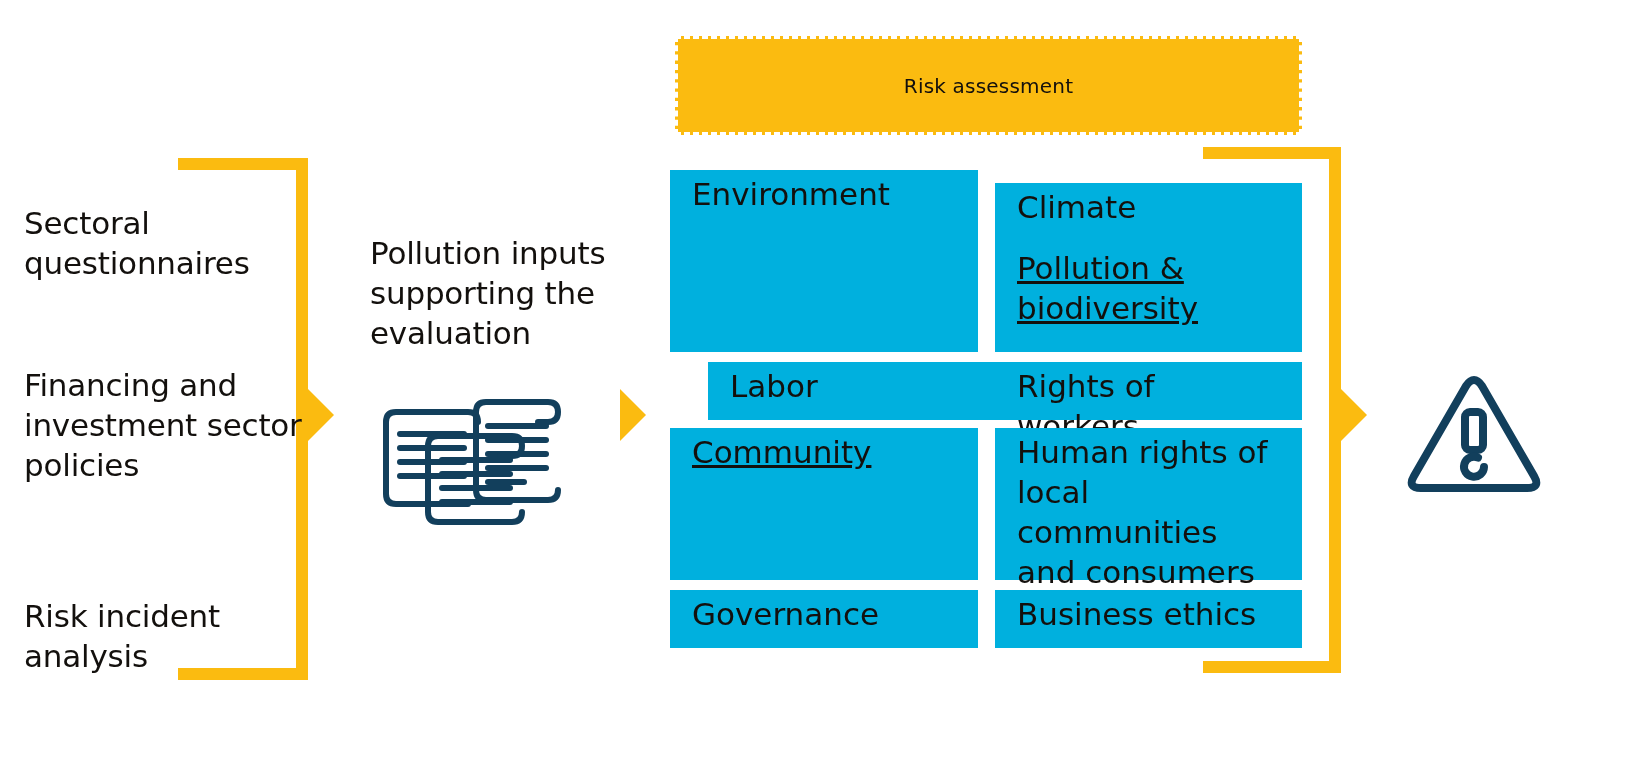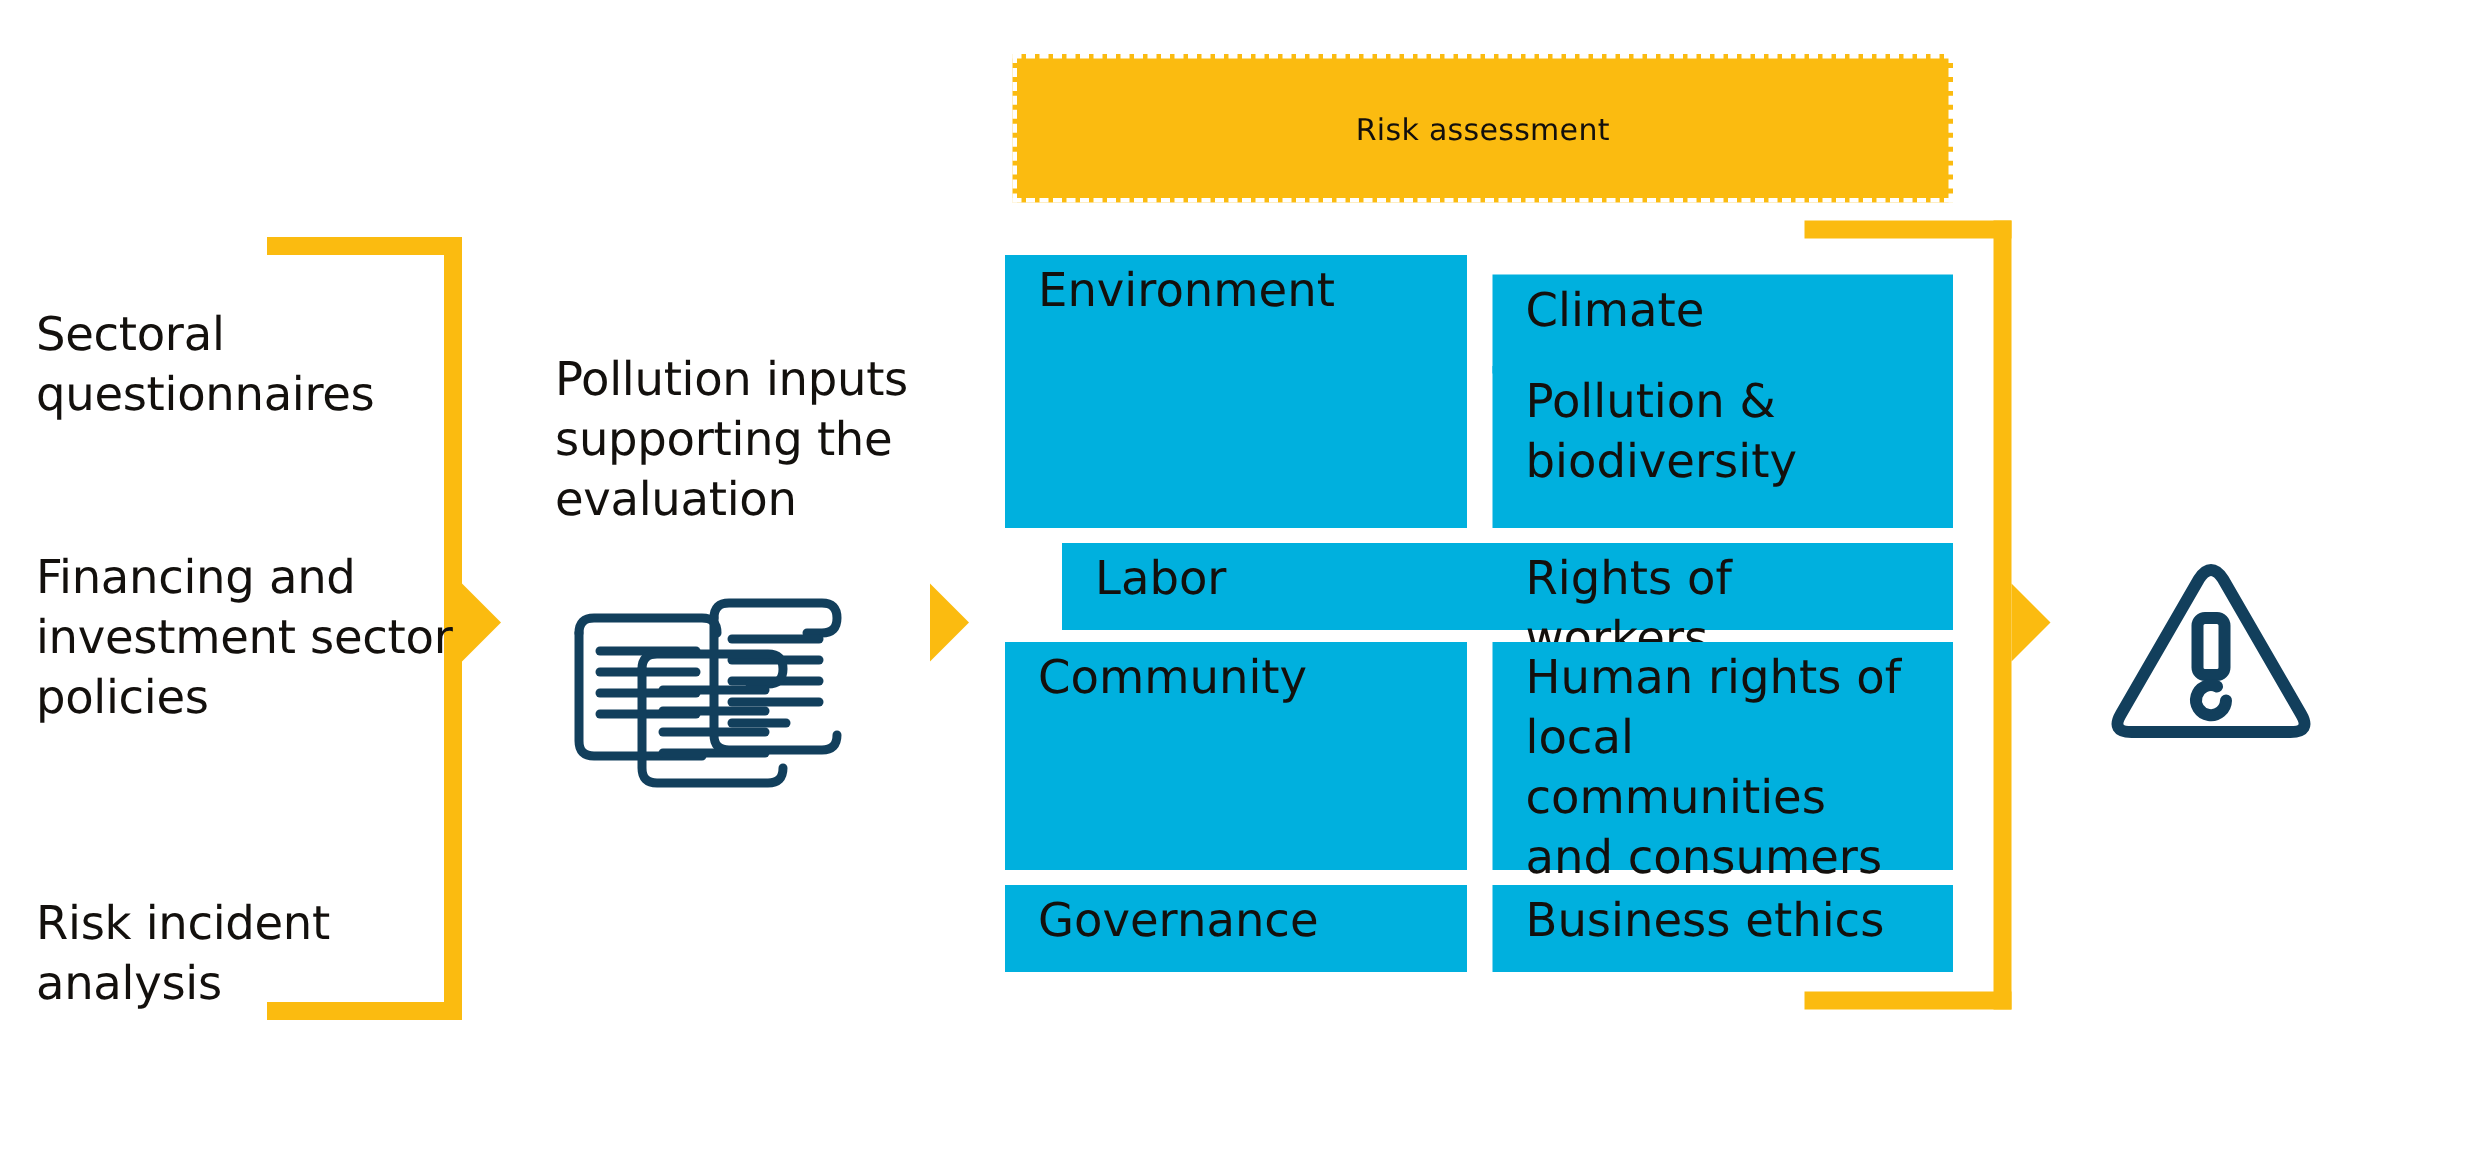--- a/index.html
+++ b/index.html
@@ -149,27 +149,27 @@
   <div class="arrow" style="left:620px; top:389px;"></div>
 
   <div id="risk-banner">
     <span class="banner-label">Risk assessment</span>
   </div>
 
   <div class="cat-box" style="left:670px; top:170px; width:308px; height:182px;">Environment</div>
 
   <div class="cat-box" style="left:670px; top:362px; width:308px; height:58px;margin-left:38px;">Labor</div>
 
-  <div class="cat-box" style="left:670px; top:428px; width:308px; height:152px;">Community</div>
+  <div class="cat-box" style="left:670px; top:428px; width:308px; height:152px;text-decoration:underline;">Community</div>
 
   <div class="cat-box" style="left:670px; top:590px; width:308px; height:58px;">Governance</div>
 
   <div class="cat-box" style="left:995px; top:170px; width:307px; height:66px;margin-top:13px;">Climate</div>
 
-  <div class="cat-box" style="left:995px; top:244px; width:307px; height:108px;">Pollution &amp;
+  <div class="cat-box" style="left:995px; top:244px; width:307px; height:108px;text-decoration:underline;">Pollution &amp;
 biodiversity</div>
 
   <div class="cat-box" style="left:995px; top:362px; width:307px; height:58px;">Rights of workers</div>
 
   <div class="cat-box" style="left:995px; top:428px; width:307px; height:152px;">Human rights of
 local communities
 and consumers</div>
 
   <div class="cat-box" style="left:995px; top:590px; width:307px; height:58px;">Business ethics</div>
 

